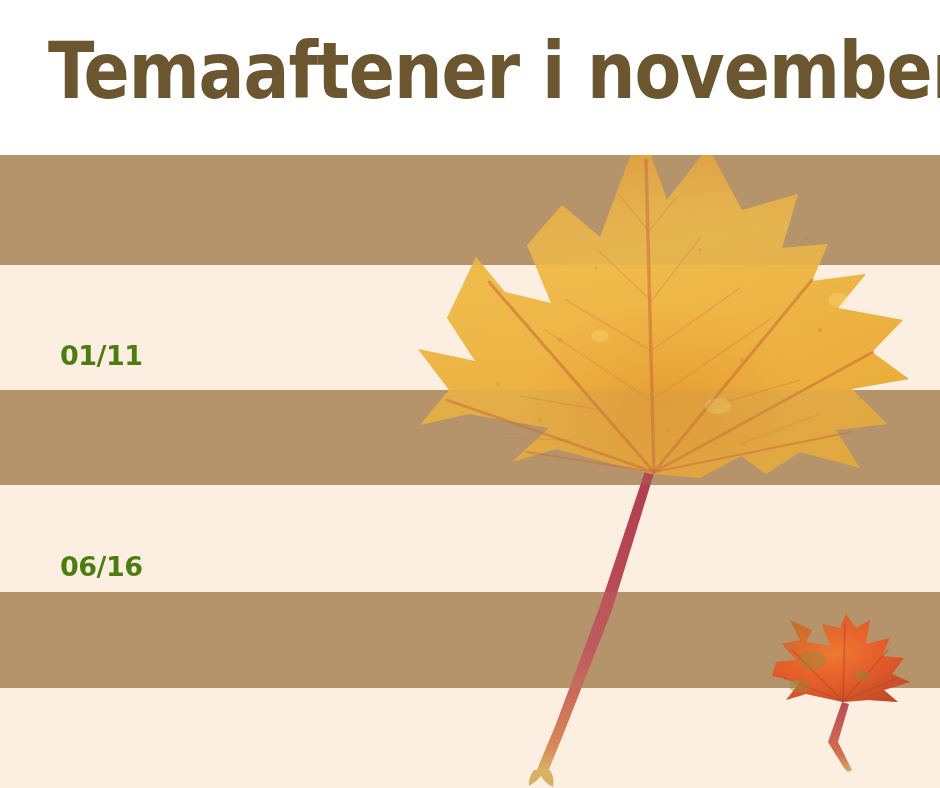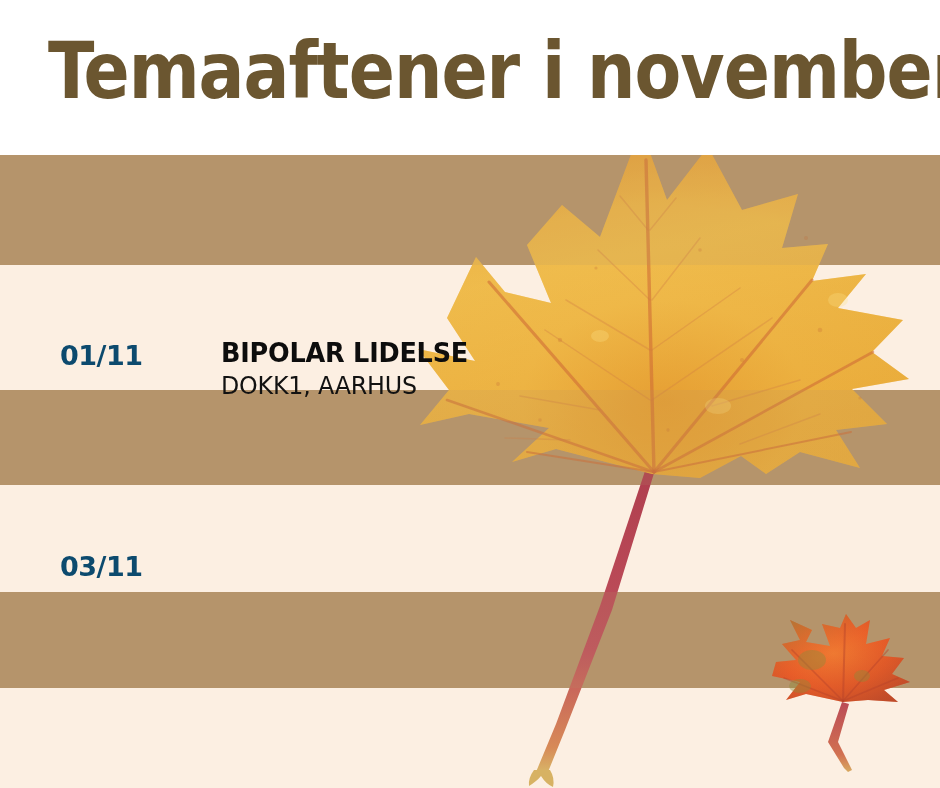--- a/index.html
+++ b/index.html
@@ -74,21 +74,21 @@
     left:0;
     width:940px;
   }
   .row .date{
     position:absolute;
     left:60px;
     font-family:"DejaVu Sans","Liberation Sans", sans-serif;
     font-weight:700;
     font-size:27px;
     letter-spacing:-0.5px;
-    color:#0c4a6e;
+    color:#4d7c0f;
     white-space:nowrap;
   }
   .row .body{
     position:absolute;
     left:221px;
     right:8px;
   }
   .row .etitle{
     font-family:"DejaVu Sans","Liberation Sans", sans-serif;
     font-weight:700;
@@ -278,28 +278,24 @@
           <ellipse cx="862" cy="676" rx="8" ry="6"></ellipse>
         </g>
       </g>
     </svg>
   </div>
 
   <div class="rows">
 
     <div class="row" id="row-0">
       <div class="date">01/11</div>
-      <div class="body">
-        <div class="etitle">BIPOLAR LIDELSE</div>
-        <div class="eplace">DOKK1, AARHUS</div>
-      </div>
     </div>
 
     <div class="row" id="row-1">
-      <div class="date">03/11</div>
+      <div class="date">06/16</div>
     </div>
 
     <div class="row" id="row-2">
       
       
     </div>
 
     <div class="row" id="row-3">
       
       

